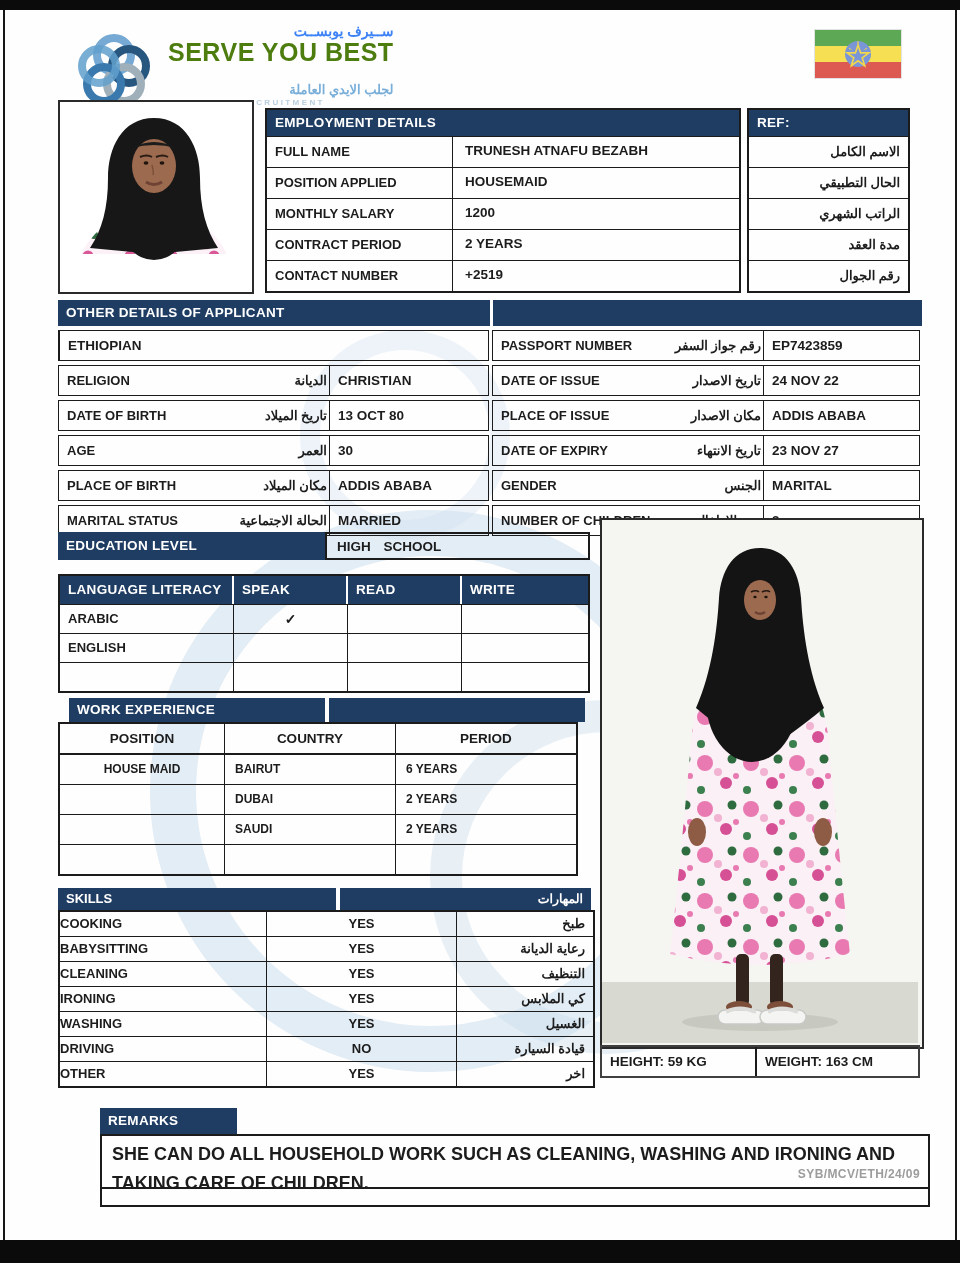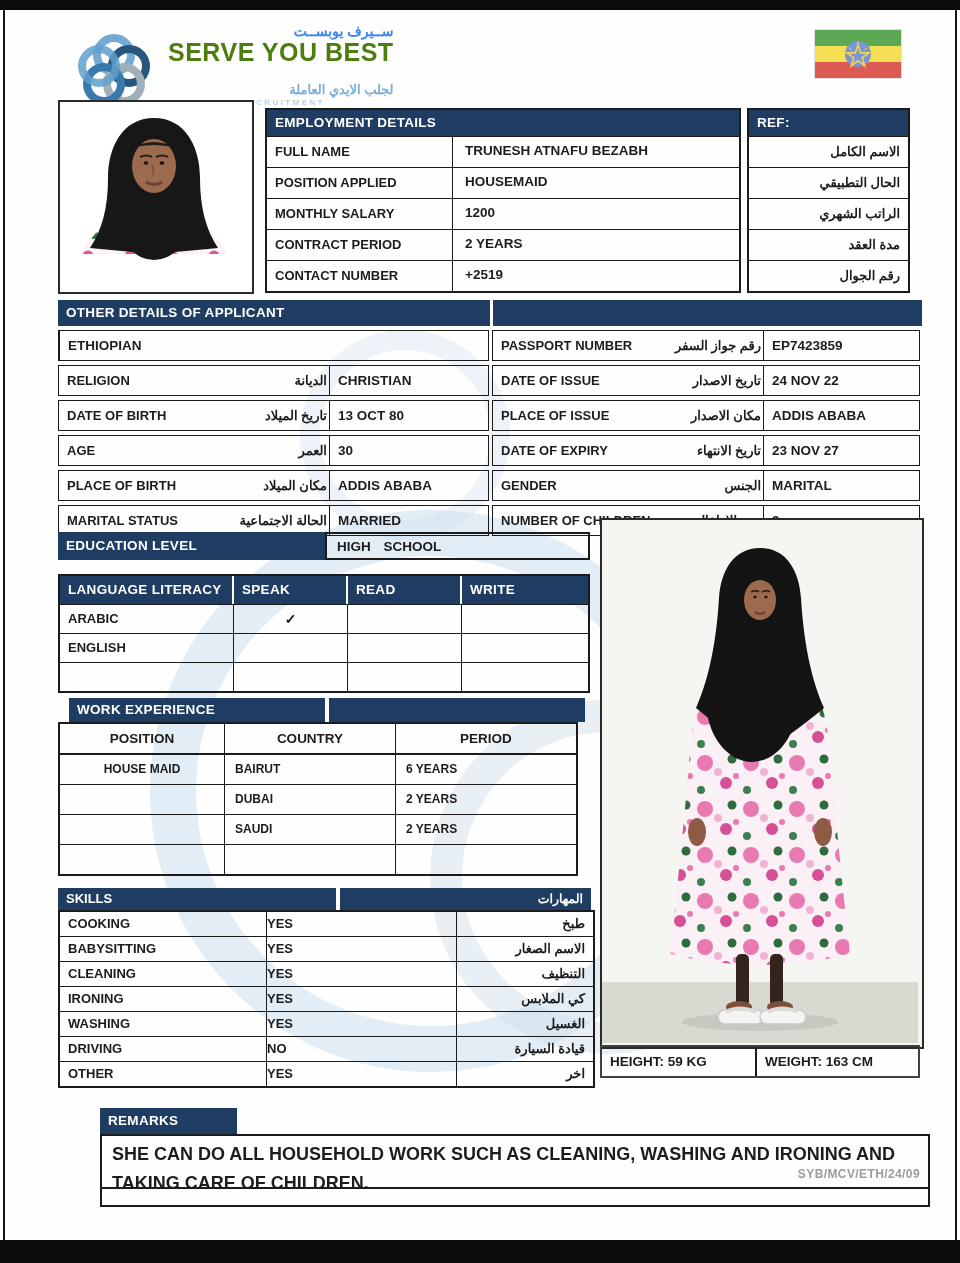--- a/index.html
+++ b/index.html
@@ -83,22 +83,22 @@
   .we-r .wc1{text-align:center;}
   .we-r .wc2{padding-left:10px;} .we-r .wc3{padding-left:10px;}
   
   .sk-band{left:58px;top:888px;display:flex;gap:4px;height:22px;}
   .sk-band .b1{width:278px;line-height:22px;padding-left:8px;box-sizing:border-box;font-size:13px;font-weight:700;}
   .sk-band .b2{width:251px;line-height:22px;text-align:right;padding-right:8px;box-sizing:border-box;font-size:12.5px;}
   .sk{left:58px;top:910px;width:537px;border:2px solid #1b1b1b;box-sizing:border-box;}
   .sk-r{display:flex;height:24px;border-top:1.5px solid #1b1b1b;}
   .sk-r:first-child{border-top:none;}
   .sk-r div{line-height:24px;box-sizing:border-box;font-size:13px;font-weight:700;}
-  .skc1{width:207px;padding-left:8px;border-right:1.5px solid #1b1b1b;}
-  .skc2{width:190px;text-align:left;border-right:1.5px solid #1b1b1b;}
+  .skc1{width:207px;border-right:1.5px solid #1b1b1b;}
+  .skc2{width:190px;text-align:center;border-right:1.5px solid #1b1b1b;}
   .skc3{flex:1;text-align:right;padding-right:8px;}
   
   .photo1{left:58px;top:100px;width:192px;height:190px;border:2px solid #2a2a2a;background:#ffffff;}
   .photo2{left:600px;top:518px;width:320px;height:527px;border:2px solid #2a2a2a;background:#f5f6f2;}
   .photo1 svg,.photo2 svg{display:block;}
   
   .hw{left:600px;top:1045px;width:320px;height:33px;border:2px solid #404040;box-sizing:border-box;display:flex;}
   .hw div{line-height:29px;padding-left:8px;font-size:13.5px;font-weight:700;box-sizing:border-box;}
   .hw .h{width:155px;border-right:2px solid #1b1b1b;}
   .hw .w{flex:1;}
@@ -403,21 +403,21 @@
   </div>
   <div class="layer sk">
     <div class="sk-r">
       <div class="skc1">COOKING</div>
       <div class="skc2">YES</div>
       <div class="skc3 ar">طبخ</div>
     </div>
     <div class="sk-r">
       <div class="skc1">BABYSITTING</div>
       <div class="skc2">YES</div>
-      <div class="skc3 ar">الاسم الصغار</div>
+      <div class="skc3 ar">رعاية الديانة</div>
     </div>
     <div class="sk-r">
       <div class="skc1">CLEANING</div>
       <div class="skc2">YES</div>
       <div class="skc3 ar">التنظيف</div>
     </div>
     <div class="sk-r">
       <div class="skc1">IRONING</div>
       <div class="skc2">YES</div>
       <div class="skc3 ar">كي الملابس</div>

